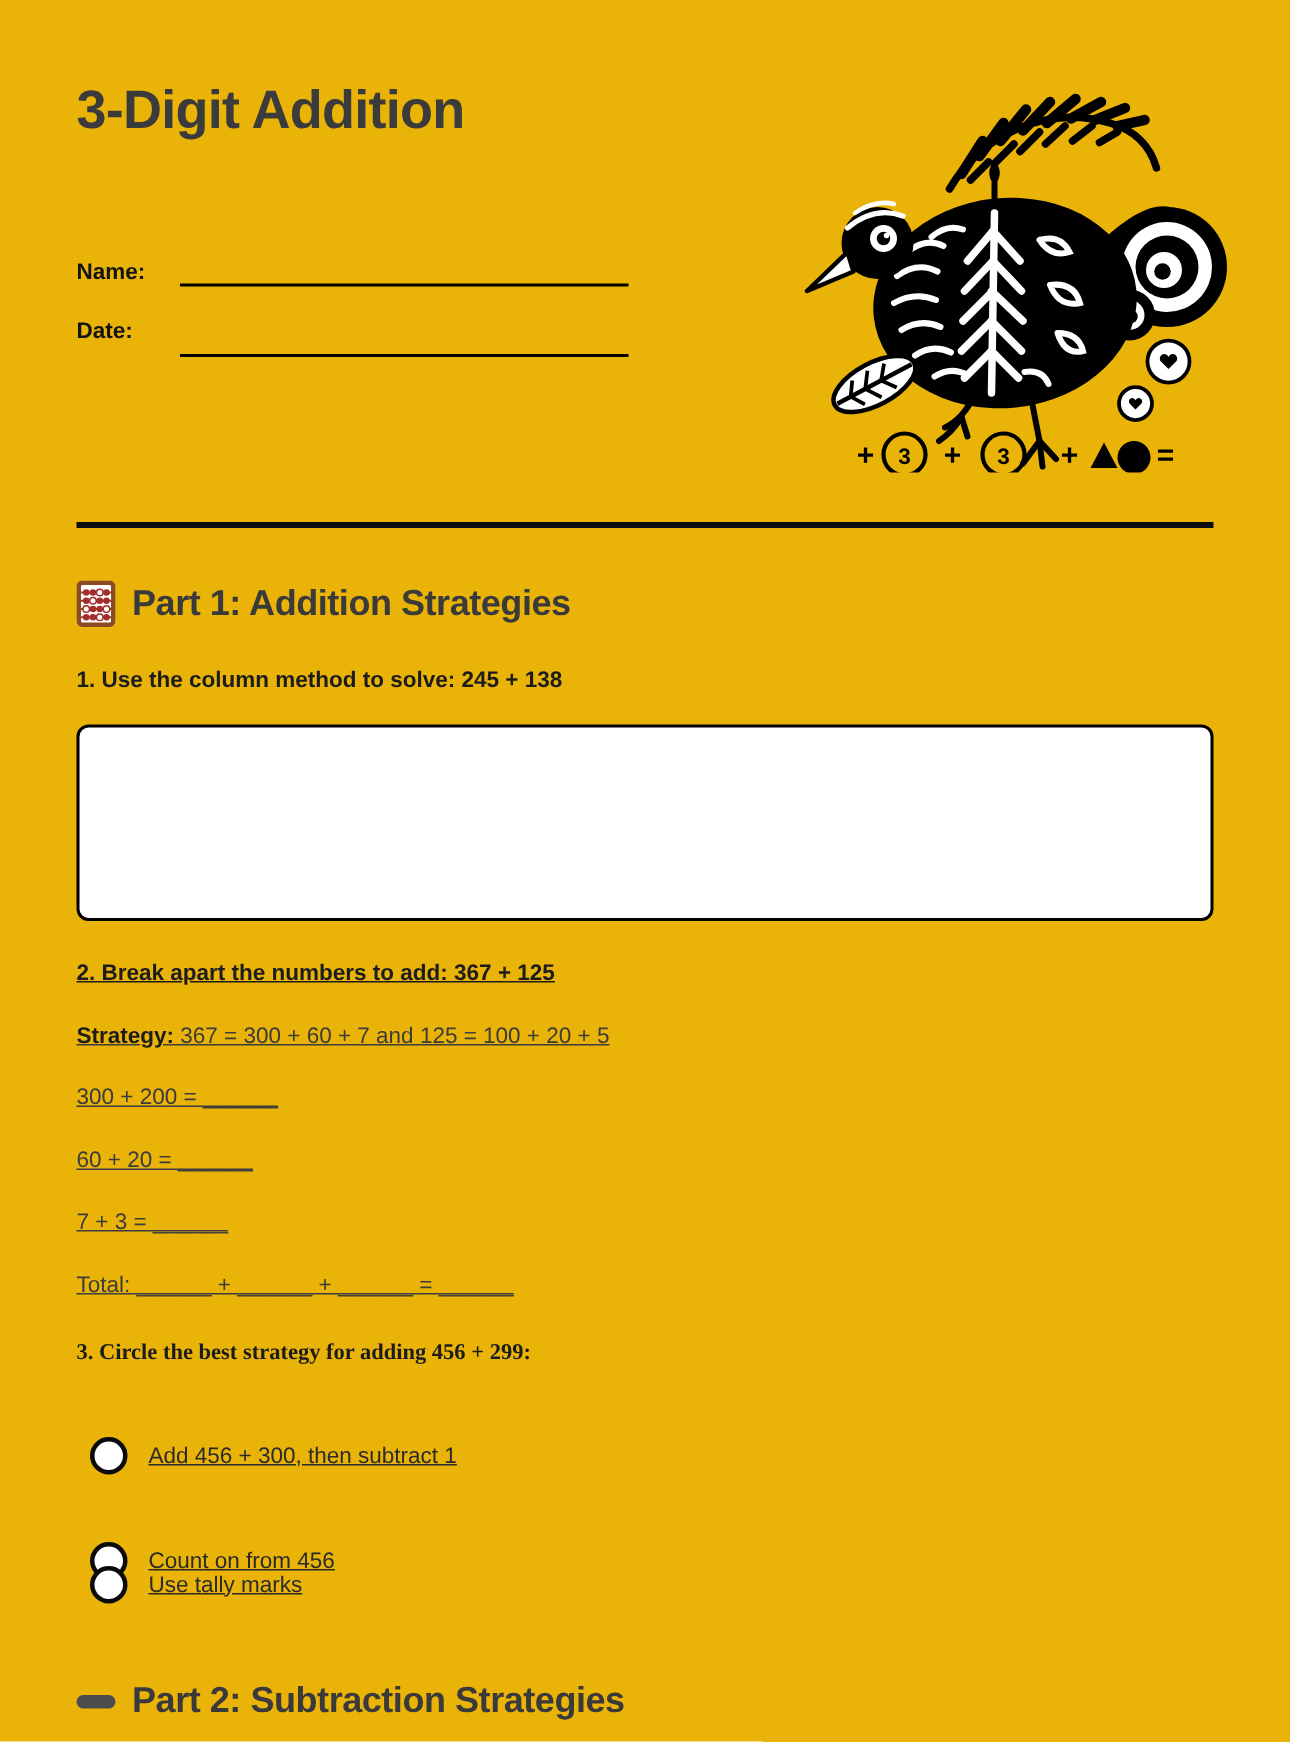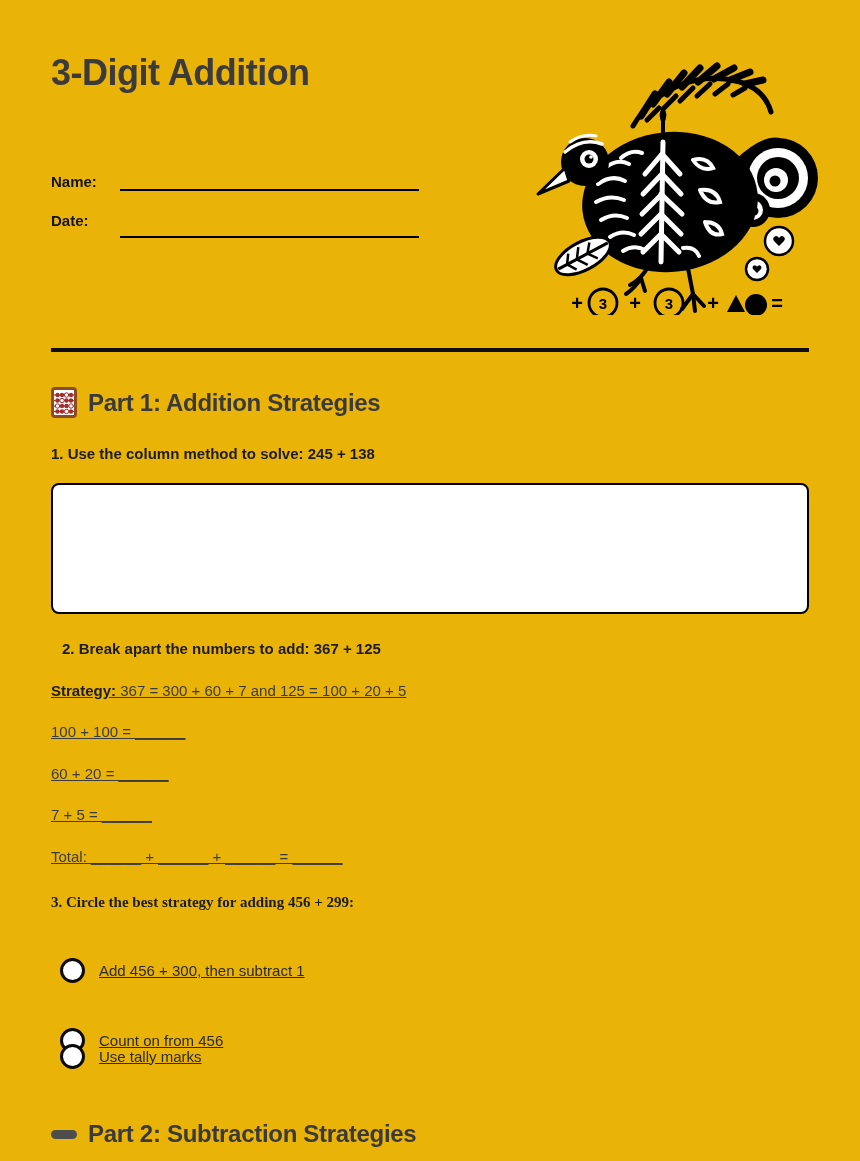--- a/index.html
+++ b/index.html
@@ -200,25 +200,25 @@
           <circle cx="15.5" cy="24.5" r="2.2" fill="#fff" stroke="#a32c2c"></circle>
           <circle cx="20" cy="24.5" r="2.2" fill="#a32c2c"></circle>
       </g>
     </svg>
     <span class="part-heading">Part 1: Addition Strategies</span>
   </div>
 
   <div class="abs q-label" style="left:51px;top:445px;">1. Use the column method to solve: 245 + 138</div>
   <div class="abs work-box"></div>
 
-  <div class="abs q-label" style="left:62px;top:640px;">2. Break apart the numbers to add: 367 + 125</div>
+  <div class="abs q-label" style="left:51px;top:640px;text-decoration:underline;">2. Break apart the numbers to add: 367 + 125</div>
   <div class="abs body-line" style="left:51px;top:682px;"><b>Strategy:</b><span> 367 = 300 + 60 + 7 and 125 = 100 + 20 + 5</span></div>
-  <div class="abs body-line" style="left:51px;top:723px;">100 + 100 = ______</div>
+  <div class="abs body-line" style="left:51px;top:723px;">300 + 200 = ______</div>
   <div class="abs body-line" style="left:51px;top:765px;">60 + 20 = ______</div>
-  <div class="abs body-line" style="left:51px;top:806px;">7 + 5 = ______</div>
+  <div class="abs body-line" style="left:51px;top:806px;">7 + 3 = ______</div>
   <div class="abs body-line" style="left:51px;top:848px;">Total: ______ + ______ + ______ = ______</div>
 
   <div class="abs q-label" style="left:51px;top:894px;font-family:Liberation Serif, serif;">3. Circle the best strategy for adding 456 + 299:</div>
   <div class="abs option-row" style="top:958px;">
     <span class="radio-circle"></span>
     <span class="option-label">Add 456 + 300, then subtract 1</span>
   </div>
   <div class="abs option-row" style="top:1001px;margin-top:27px;">
     <span class="radio-circle"></span>
     <span class="option-label">Count on from 456</span>

